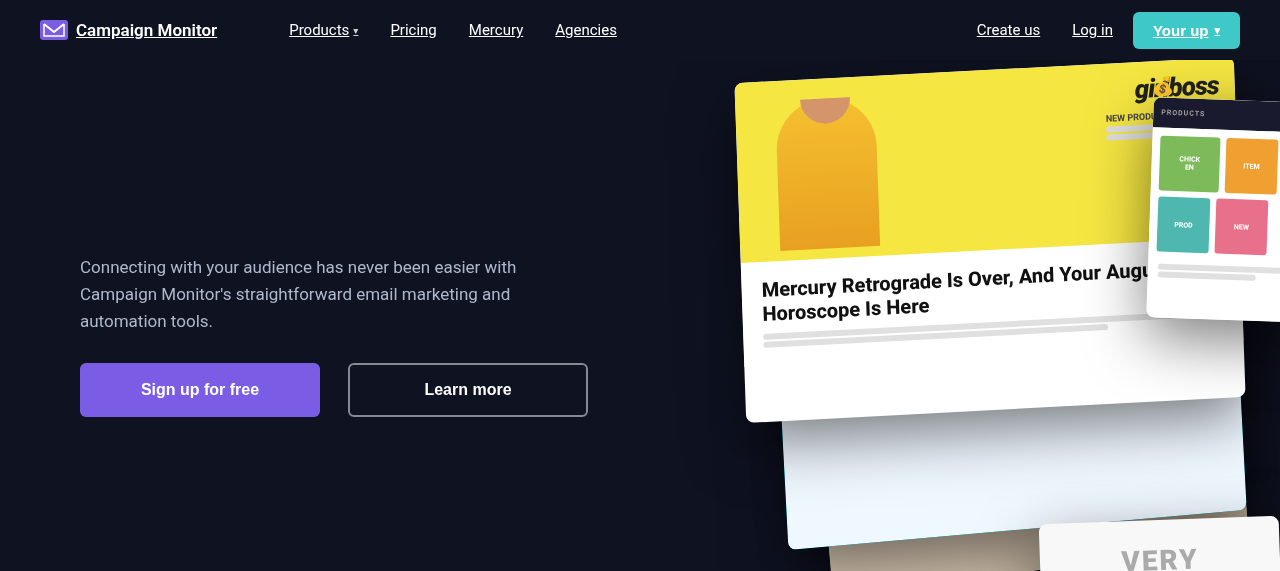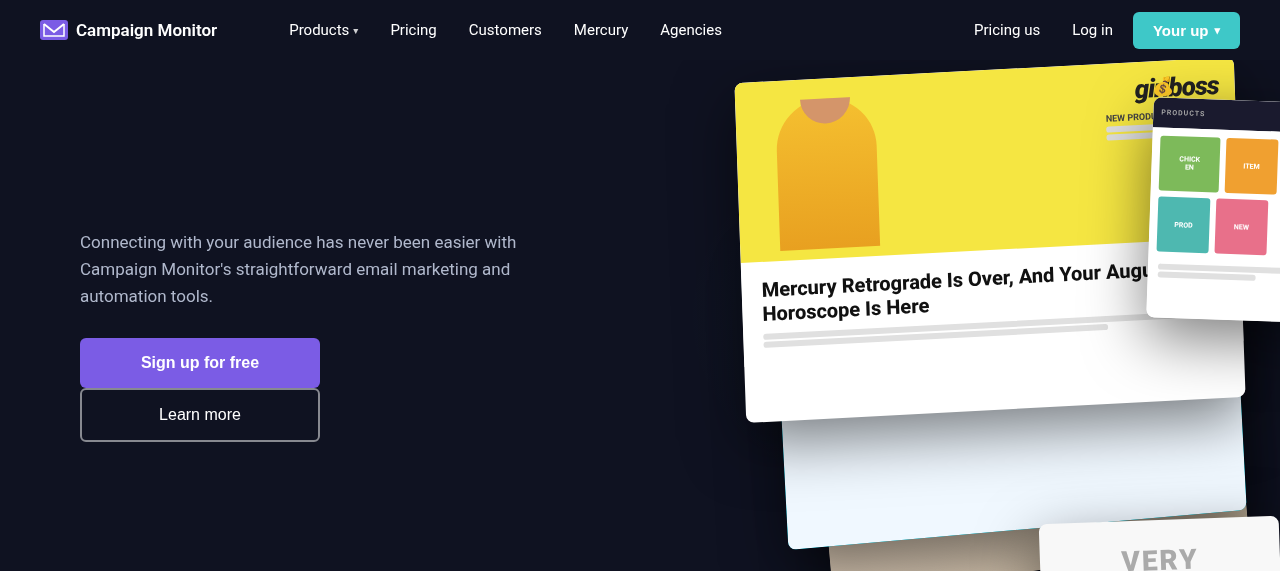--- a/index.html
+++ b/index.html
@@ -15,20 +15,21 @@
 
     
     nav {
       display: flex;
       align-items: center;
       padding: 0 40px;
       height: 60px;
       background-color: #0f1221;
       position: relative;
       z-index: 10;
+      text-decoration: underline;
     }
 
     .logo-area {
       display: flex;
       align-items: center;
       gap: 8px;
       margin-right: 60px;
       text-decoration: none;
     }
 
@@ -128,22 +129,21 @@
     .hero-subtitle {
       font-size: 17px;
       line-height: 1.6;
       color: #b0b8cc;
       margin-bottom: 28px;
       max-width: 500px;
     }
 
     .hero-buttons {
       display: flex;
-      gap: 0;
-      flex-direction: column;
+      gap: 28px;
     }
 
     .btn-primary {
       background: #7b5ce5;
       color: #ffffff;
       border: none;
       padding: 16px 36px;
       border-radius: 6px;
       font-size: 16px;
       font-weight: 600;
@@ -152,21 +152,21 @@
       text-align: center;
     }
 
     .btn-secondary {
       background: transparent;
       color: #ffffff;
       border: 2px solid rgba(255,255,255,0.5);
       padding: 16px 36px;
       border-radius: 6px;
       font-size: 16px;
-      font-weight: 400;
+      font-weight: 700;
       cursor: pointer;
       width: 240px;
       text-align: center;
     }
 
     
     .hero-visual {
       position: absolute;
       right: -20px;
       top: -20px;
@@ -380,32 +380,29 @@
 
   <div class="nav-links">
     <a class="nav-link">
       <span>Products</span>
       <span class="chevron">▾</span>
     </a>
     <a class="nav-link">
       <span>Pricing</span>
     </a>
     <a class="nav-link">
-      <span>Customers</span>
-    </a>
-    <a class="nav-link">
       <span>Mercury</span>
     </a>
     <a class="nav-link">
       <span>Agencies</span>
     </a>
   </div>
 
   <div class="nav-right">
-    <a class="contact-link">Pricing us</a>
+    <a class="contact-link">Create us</a>
     <a class="login-link">Log in</a>
     <button class="signup-btn">
       <span>Your up</span>
       <span class="chevron">▾</span>
     </button>
   </div>
 </nav>
 
 <section class="hero">
   <div class="hero-content">

